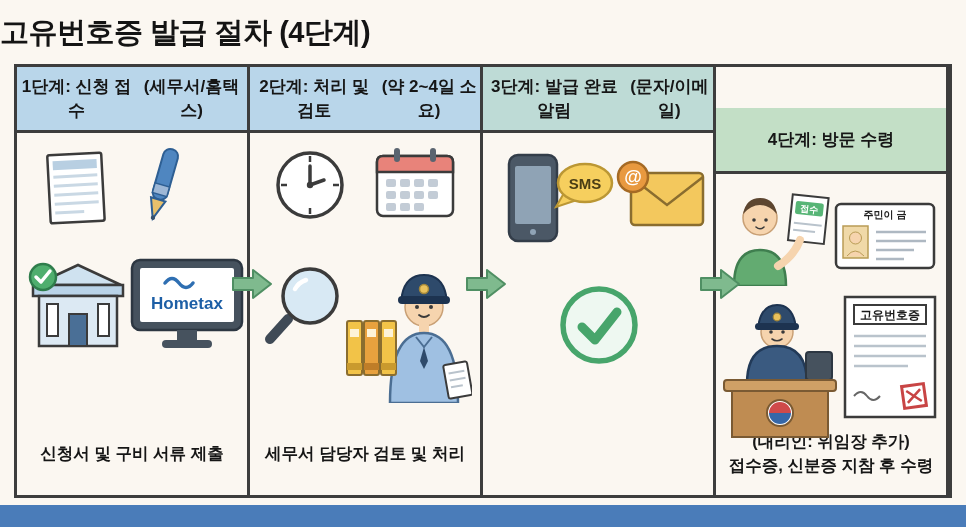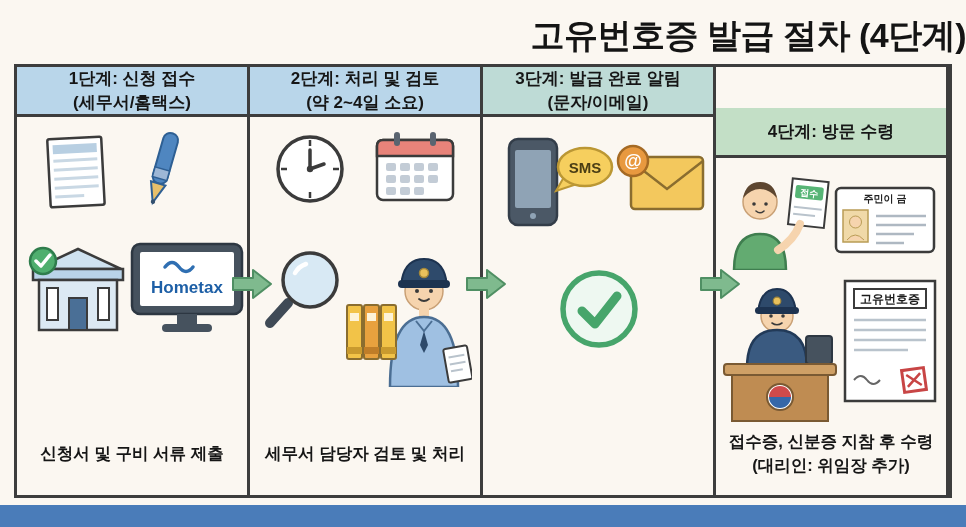--- a/index.html
+++ b/index.html
@@ -4,32 +4,32 @@
 <style>
   * { margin:0; padding:0; box-sizing:border-box; }
   html,body { background:#ffffff; }
   body { font-family:"Liberation Sans","DejaVu Sans",sans-serif; }
   .stage {
     position:relative; width:966px; height:527px;
     background:#fbf7f1; overflow:hidden;
   }
   .title {
     position:absolute; top:13px; left:0; width:100%;
-    text-align:right; font-size:34px; font-weight:700; color:#141414;
+    text-align:left; font-size:29px; font-weight:700; color:#141414;
     letter-spacing:-0.5px;
   }
   .table {
     position:absolute; left:14px; top:64px; width:938px; height:434px;
     display:flex; border:3px solid #3d3d3d; background:transparent;
   }
   .col { flex:1 1 0; display:flex; flex-direction:column; border-right:3px solid #3d3d3d; min-width:0; }
   .col:last-child { border-right:none; }
   .col-header {
-    height:50px; border-bottom:3px solid #3d3d3d;
-    display:flex; flex-direction:column; justify-content:center; align-items:center;
+    height:66px; border-bottom:3px solid #3d3d3d;
+    display:flex; flex-direction:row; justify-content:center; align-items:center;
     font-weight:700; font-size:17px; color:#161616; line-height:1.4; text-align:center;
   }
   .col-body { flex:1 1 auto; position:relative; }
   .col-body svg { position:absolute; }
   .caption {
     height:82px; display:flex; flex-direction:column; justify-content:center; align-items:center;
     font-weight:700; font-size:16.5px; color:#161616; line-height:1.45; text-align:center; padding:0 4px;
   }
   .arrow { position:absolute; width:42px; height:34px; }
   .bottom-bar { position:absolute; left:0; top:505px; width:966px; height:22px; }
@@ -273,22 +273,22 @@
           <line x1="12" y1="72" x2="66" y2="72" stroke="#b9c3cc" stroke-width="2.5"></line>
           <path d="M12 102 q7 -8 13 0 t13 0" stroke="#666666" stroke-width="2" fill="none"></path>
           <g transform="rotate(-8 72 102)">
             <rect x="61" y="91" width="22" height="22" fill="none" stroke="#c84545" stroke-width="3"></rect>
             <path d="M65 96 l14 12 M79 96 l-14 12" stroke="#c84545" stroke-width="2.5"></path>
           </g>
         </svg>
 
       </div>
       <div class="caption">
+        <span>(대리인: 위임장 추가)</span>
         <span>접수증, 신분증 지참 후 수령</span>
-        <span>(대리인: 위임장 추가)</span>
       </div>
     </div>
 
     <div class="arrow" style="left:214px;top:200px">
       <svg width="42" height="34" viewBox="0 0 42 34">
         <path d="M2 11 h20 v-8 l18 14 -18 14 v-8 h-20 z" stroke-width="2" stroke-linejoin="round" fill="#7fba8e" stroke="#4f8f63"></path>
       </svg>
     </div>
     <div class="arrow" style="left:448px;top:200px">
       <svg width="42" height="34" viewBox="0 0 42 34">

